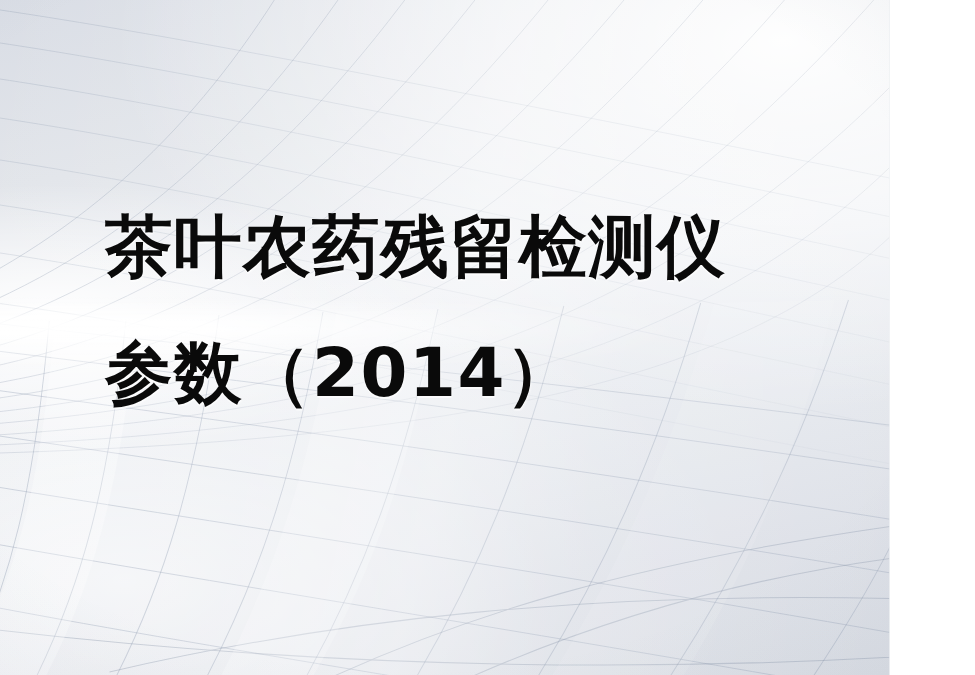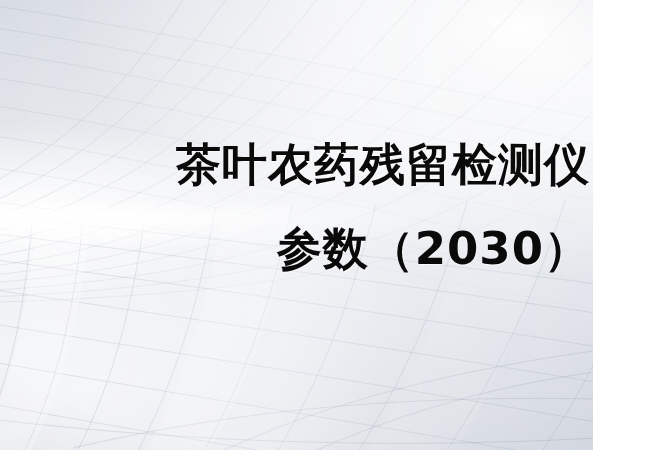--- a/index.html
+++ b/index.html
@@ -11,21 +11,20 @@
   body {
     font-family: "DejaVu Sans", "Liberation Sans", sans-serif;
   }
 
   #banner {
     position: relative;
     width: 593px;
     height: 450px;
     overflow: hidden;
     background: #e4e7ec;
-    text-align: right;
   }
 
   
   .bg-layer {
     position: absolute;
     inset: 0;
     width: 100%;
     height: 100%;
     display: block;
   }
@@ -194,16 +193,16 @@
       <path d="M 390 470 C 452 382 490 302 522 202 L 610 200 C 582 304 548 382 486 470 Z" fill="#ffffff" opacity="0.18"></path>
     </g>
   </svg>
 
   <div class="bg-layer" id="bg-sheen"></div>
   <div class="bg-layer" id="bg-streak"></div>
   <div class="bg-layer" id="bg-vignette"></div>
 
   <div id="title-block">
     <div class="title-line">茶叶农药残留检测仪</div>
-    <div class="title-line">参数（2030）</div>
+    <div class="title-line">参数（2014）</div>
   </div>
 
 </div>
 
 </body></html>

